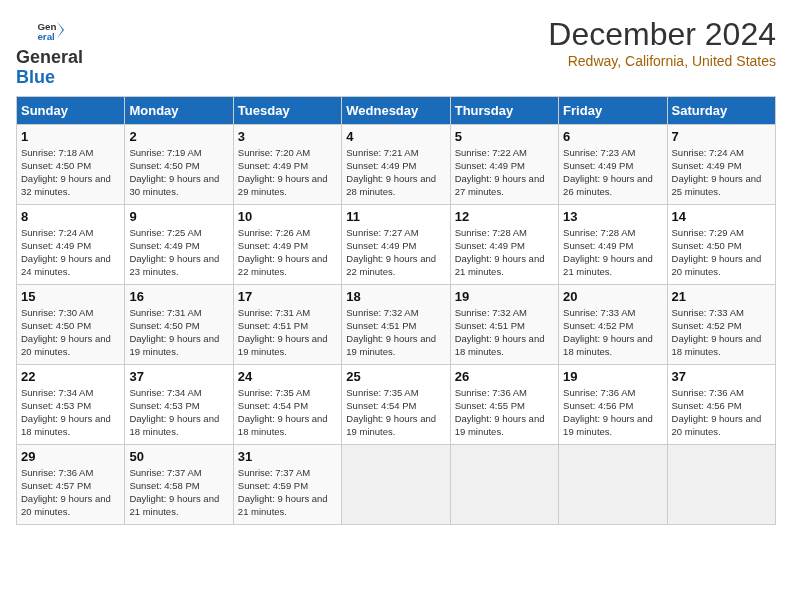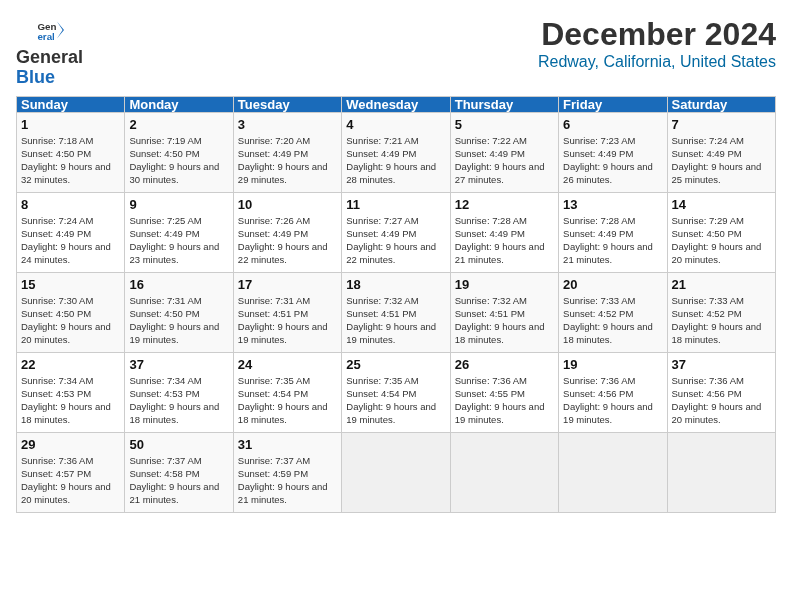--- a/index.html
+++ b/index.html
@@ -33,38 +33,38 @@
     }
     .logo-icon {
       width: 28px;
       height: 28px;
     }
     .title-section {
       text-align: right;
     }
     .calendar-title {
       font-size: 32px;
-      font-weight: bold;
+      font-weight: normal;
       color: #333;
     }
     .calendar-subtitle {
-      font-size: 16px;
-      color: #0369a1;
+      font-size: 14px;
+      color: #a16207;
     }
     .calendar-table {
       width: 100%;
       border-collapse: collapse;
       table-layout: fixed;
     }
     .calendar-table thead th {
       background-color: #1a6bba;
       color: #fff;
       font-size: 13px;
       font-weight: bold;
-      padding: 0 4px;
+      padding: 6px 4px;
       text-align: left;
       border: 1px solid #ccc;
     }
     .calendar-table tbody td {
       border: 1px solid #ccc;
       vertical-align: top;
       padding: 4px;
       font-size: 10px;
       color: #333;
       height: 80px;

